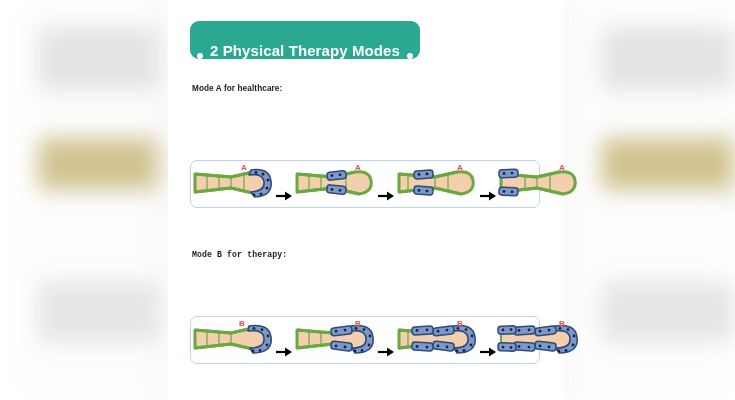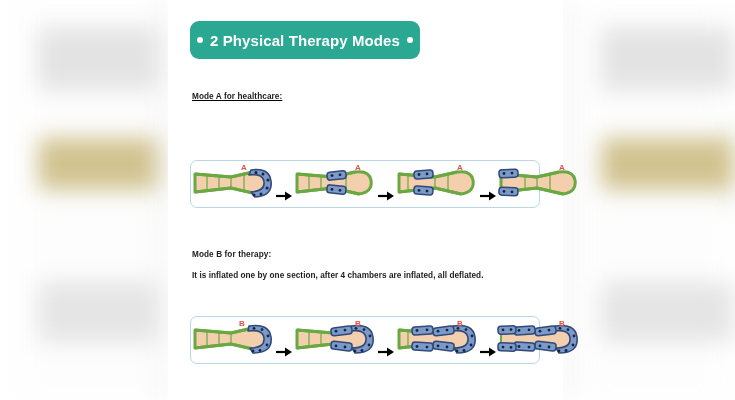--- a/index.html
+++ b/index.html
@@ -71,21 +71,21 @@
   
   .title-pill {
     position: absolute;
     left: 22px;
     top: 21px;
     width: 230px;
     height: 38px;
     background: #2aa892;
     border-radius: 9px;
     display: flex;
-    align-items: center;
+    align-items: flex-end;
     justify-content: center;
     gap: 7px;
     box-sizing: border-box;
   }
   .title-dot {
     width: 6px;
     height: 6px;
     border-radius: 50%;
     background: #ffffff;
     flex: none;
@@ -93,22 +93,22 @@
   .title-text {
     color: #ffffff;
     font-size: 15px;
     font-weight: bold;
     letter-spacing: 0.1px;
     white-space: nowrap;
   }
 
   
   .mode-block { position: absolute; left: 22px; width: 360px; }
-  .mode-a { top: 92px; text-decoration: underline; }
-  .mode-b { top: 250px; }
+  .mode-a { top: 84px; }
+  .mode-b { top: 250px; font-family: Liberation Mono, monospace; }
 
   .mode-heading {
     font-size: 8.2px;
     font-weight: bold;
     color: #1c1c1c;
     margin: 0 0 12px 2px;
     letter-spacing: 0.1px;
   }
   .mode-desc {
     font-size: 8.2px;
@@ -295,21 +295,20 @@
           <circle cx="7" cy="30.4" r="1.4" fill="#17243f"></circle>
           <circle cx="15" cy="30.9" r="1.4" fill="#17243f"></circle>
         </g>
         <text x="62" y="9" font-family="Liberation Sans, sans-serif" font-size="8" font-weight="bold" fill="#e0504a">A</text>
       </svg>
     </div>
   </div>
 
   <div class="mode-block mode-b">
     <p class="mode-heading">Mode B for therapy:</p>
-    <p class="mode-desc">It is inflated one by one section, after 4 chambers are inflated, all deflated.</p>
   </div>
 
   <div class="strip strip-b" style="border-color: rgb(185, 215, 230);">
 
     <div class="panel">
       <svg width="84" height="46" viewBox="0 0 84 46">
         <path d="M4 13 L40 16 L62 11 Q76 9 78 19 Q80 31 66 33 L40 27 L4 31 Z" fill="#f3cfae" stroke="#6aa842" stroke-width="3" stroke-linejoin="round"></path>
         <path d="M4 13 L40 16 L62 11" fill="none" stroke="#6aa842" stroke-width="3"></path>
         <path d="M4 31 L40 27 L66 33" fill="none" stroke="#6aa842" stroke-width="3"></path>
         <line x1="16" y1="13.8" x2="16" y2="30.5" stroke="#6aa842" stroke-width="1.2"></line>

